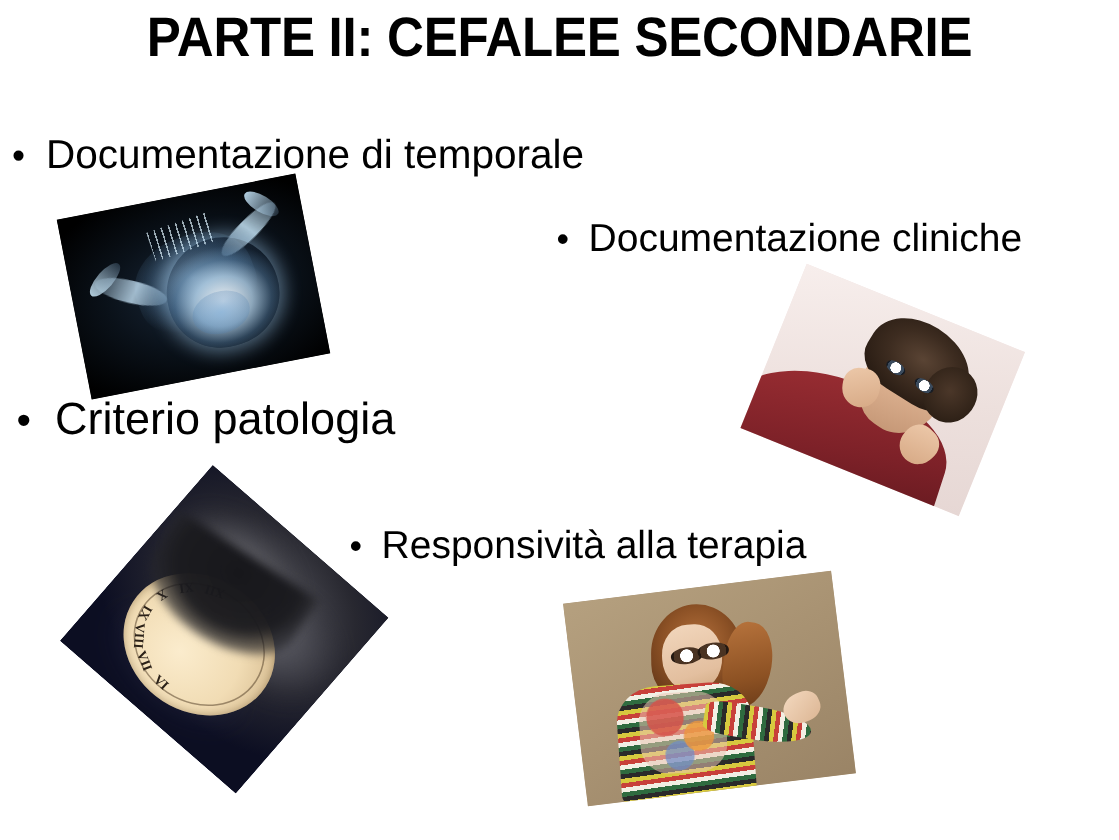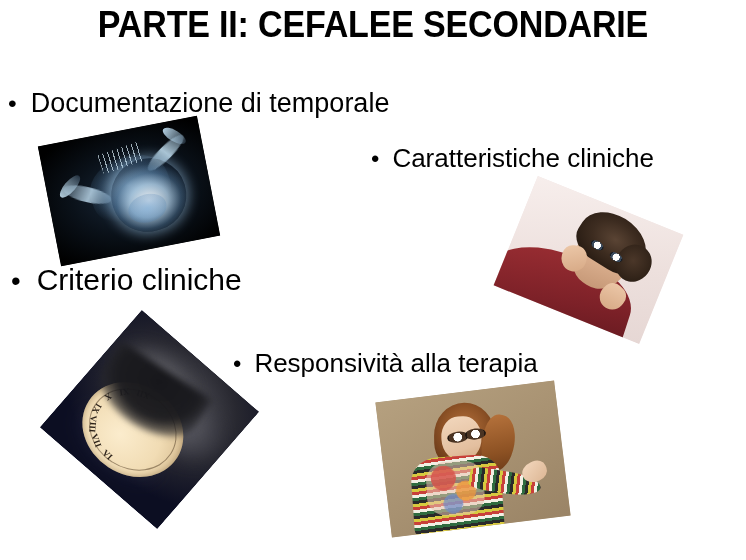--- a/index.html
+++ b/index.html
@@ -437,26 +437,26 @@
 
   <div class="slide-title">PARTE II: CEFALEE SECONDARIE</div>
 
   <div class="bullet" id="bullet-1">
     <span class="dot">•</span>
     <span class="btext">Documentazione di temporale</span>
   </div>
 
   <div class="bullet" id="bullet-2">
     <span class="dot">•</span>
-    <span class="btext">Caratteristiche cliniche</span>
+    <span class="btext">Documentazione cliniche</span>
   </div>
 
   <div class="bullet" id="bullet-3">
     <span class="dot">•</span>
-    <span class="btext">Criterio cliniche</span>
+    <span class="btext">Criterio patologia</span>
   </div>
 
   <div class="bullet" id="bullet-4">
     <span class="dot">•</span>
     <span class="btext">Responsività alla terapia</span>
   </div>
 
   <div class="photo" id="photo-xray">
     <div class="xray-stage"></div>
     <div class="thorax"></div>

